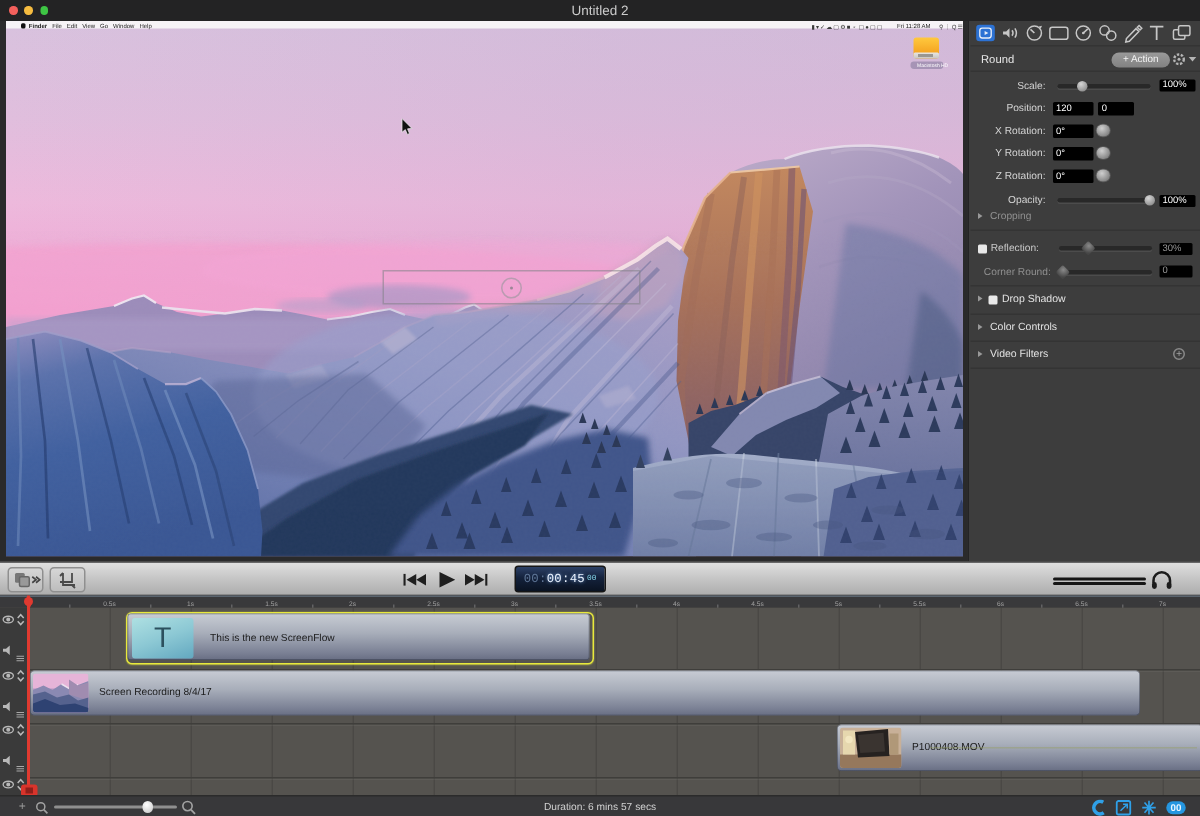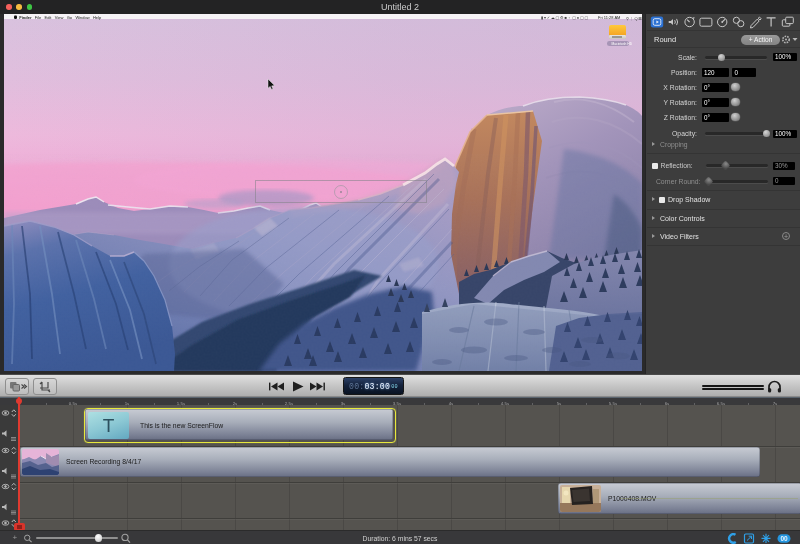--- a/index.html
+++ b/index.html
@@ -459,21 +459,21 @@
    <rect x="3" y="3.6" width="1.4" height="7.8"></rect>
    <path d="M11.5,3.6 L5,7.5 L11.5,11.4 Z"></path>
         <path d="M18,3.6 L11.5,7.5 L18,11.4 Z"></path>
    <path d="M27,2.4 L37.5,7.5 L27,12.6 Z"></path>
    <path d="M44,3.6 L50.5,7.5 L44,11.4 Z"></path>
         <path d="M50.5,3.6 L57,7.5 L50.5,11.4 Z"></path>
    <rect x="57.5" y="3.6" width="1.4" height="7.8"></rect>
   </g>
  </svg>
  <div id="timecode">
-  <div style="margin-top:4px;text-align:center;font-family:'Liberation Mono',monospace;font-size:8.2px;letter-spacing:0.2px;"><span style="color:#5f7697;">00:</span><span style="color:#ecf4ff;text-shadow:0 0 2.5px rgba(140,190,255,0.9);">03:00</span><span style="font-size:5.2px;vertical-align:1.2px;color:#86d8ec;"> 00</span></div>
+  <div style="margin-top:4px;text-align:center;font-family:'Liberation Mono',monospace;font-size:8.2px;letter-spacing:0.2px;"><span style="color:#5f7697;">00:</span><span style="color:#ecf4ff;text-shadow:0 0 2.5px rgba(140,190,255,0.9);">00:45</span><span style="font-size:5.2px;vertical-align:1.2px;color:#86d8ec;"> 00</span></div>
  </div>
  <div class="abs" style="left:702px;top:9.5px;width:62px;height:2.4px;background:#161616;border-radius:1px;"></div>
  <div class="abs" style="left:702px;top:13px;width:62px;height:2.4px;background:#161616;border-radius:1px;"></div>
  <svg class="abs" style="left:766px;top:3px;" width="17" height="17" viewBox="0 0 17 17">
   <path d="M3,11 L3,9 a5.5,5.5 0 0 1 11,0 L14,11" fill="none" stroke="#1c1c1c" stroke-width="1.7"></path>
   <rect x="2" y="10" width="3.2" height="4.6" rx="1.6" fill="#1c1c1c"></rect>
   <rect x="11.8" y="10" width="3.2" height="4.6" rx="1.6" fill="#1c1c1c"></rect>
  </svg>
 </div>
 

